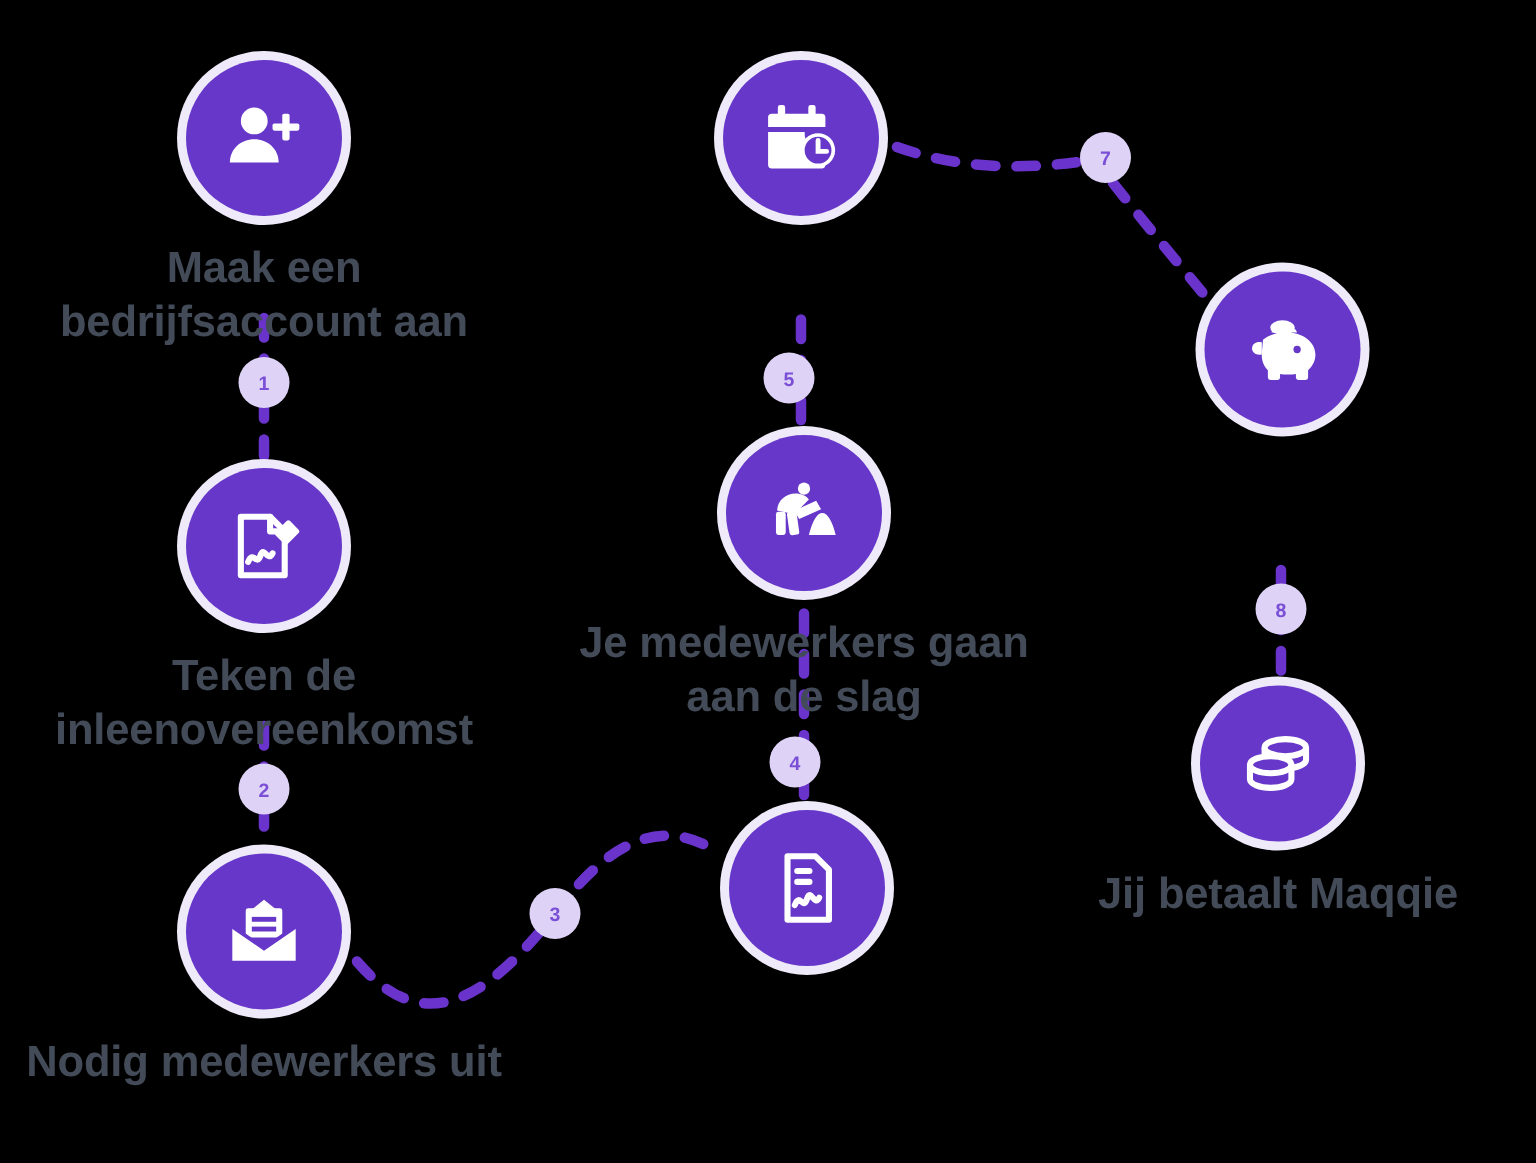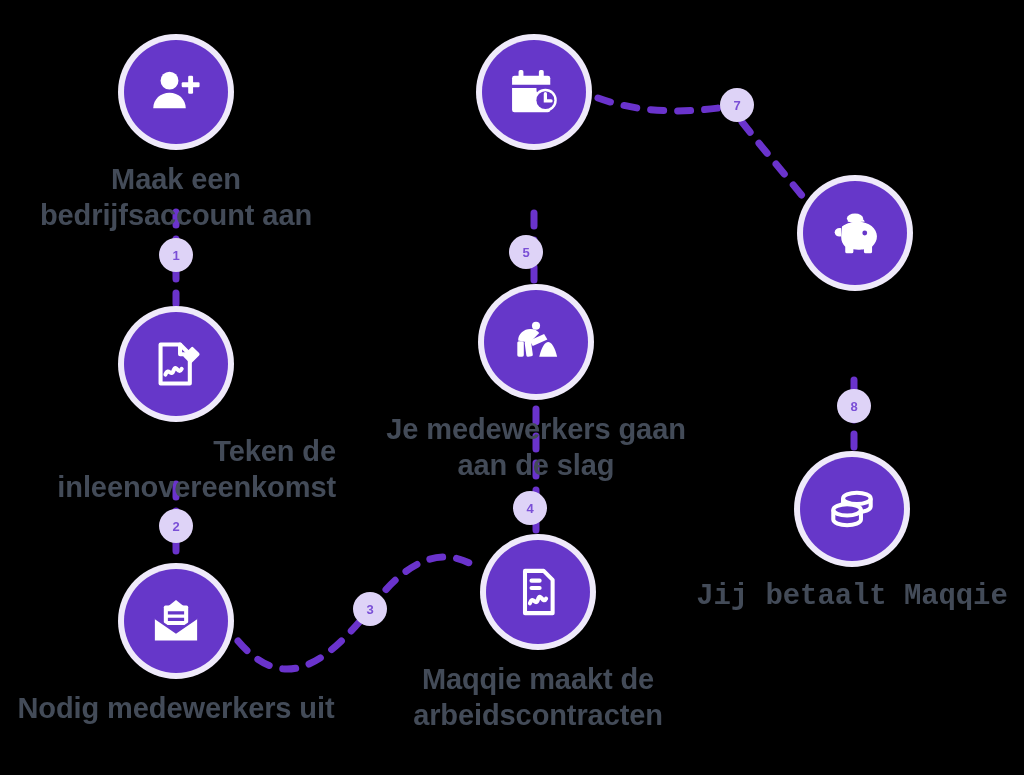--- a/index.html
+++ b/index.html
@@ -99,21 +99,21 @@
               <circle cx="24" cy="18" r="11"></circle>
               <path d="M4 52c0-11 9-19 20-19s20 8 20 19z"></path>
               <rect x="47" y="12" width="6" height="22" rx="1.5"></rect>
               <rect x="39" y="20" width="22" height="6" rx="1.5"></rect>
             </svg>
           </span>
         </div>
         <div class="caption">Maak een
 bedrijfsaccount aan</div>
       </div>
-      <div class="step" style="left: 176px; top: 312px; text-align: right;">
+      <div class="step" style="left: 176px; top: 312px;">
         <div class="node">
           <span>
             <svg viewBox="0 0 64 64" fill="none" stroke="#fff" stroke-width="5" stroke-linejoin="round" stroke-linecap="round">
               <path d="M13 8h24l12 12v36H13z" fill="none"></path>
               <path d="M37 8v12h12"></path>
               <path d="M19 45c4-10 7 4 10-5s6 6 10-2"></path>
               <path d="M43 22l9-9 7 7-9 9z" fill="#fff" stroke="#fff" stroke-width="4"></path>
             </svg>
           </span>
         </div>
@@ -139,22 +139,20 @@
         <div class="node">
           <span>
             <svg viewBox="0 0 64 64" fill="none" stroke="#fff" stroke-width="5" stroke-linejoin="round" stroke-linecap="round">
               <path d="M16 6h23l11 11v41H16z"></path>
               <path d="M24 18h10"></path>
               <path d="M24 27h10"></path>
               <path d="M22 46c4-11 7 5 10-5s6 7 10-1"></path>
             </svg>
           </span>
         </div>
-        <div class="caption">Maqqie maakt de
-arbeidscontracten</div>
       </div>
       <div class="step" style="left: 536px; top: 290px;">
         <div class="node">
           <span>
             <svg viewBox="0 0 64 64" fill="#fff">
               <circle cx="32" cy="12" r="5"></circle>
               <path d="M10 30c0-8 7-14 15-14 5 0 9 2 11 5L24 33z"></path>
               <rect x="9" y="31" width="8" height="19" rx="2"></rect>
               <rect x="19" y="31" width="8" height="19" rx="2" transform="rotate(-8 23 40)"></rect>
               <path d="M24 30l18-8 4 7-18 8z"></path>
@@ -186,21 +184,21 @@
             <svg viewBox="0 0 64 64" fill="#fff">
               <path d="M24 14h14c2 0 4 1 5 2l1 2H23z"></path>
               <ellipse cx="32" cy="14" rx="10" ry="6"></ellipse>
               <path d="M16 24c6-5 14-6 20-6 13 0 23 8 23 18 0 5-2 9-6 13v6a2 2 0 01-2 2h-6a2 2 0 01-2-2v-3c-2 .4-4 .6-7 .6-2 0-4-.2-6-.6v3a2 2 0 01-2 2h-6a2 2 0 01-2-2v-6c-3-3-5-7-5-12 0-1 0-2 .1-3z"></path>
               <circle cx="44" cy="32" r="3" fill="#6637c9"></circle>
               <path d="M15 26c-4-1-8 1-8 5s4 6 8 5z"></path>
             </svg>
           </span>
         </div>
       </div>
-      <div class="step" style="left: 852px; top: 457px; font-family: Liberation Mono, monospace;">
+      <div class="step" style="left: 852px; top: 457px;">
         <div class="node">
           <span>
             <svg viewBox="0 0 64 64" fill="none" stroke="#fff" stroke-width="5">
               <ellipse cx="38" cy="19" rx="17" ry="7"></ellipse>
               <path d="M21 19v10c0 4 8 7 17 7s17-3 17-7V19"></path>
               <ellipse cx="26" cy="33" rx="17" ry="7" fill="#6637c9"></ellipse>
               <path d="M9 33v12c0 4 8 7 17 7s17-3 17-7V33"></path>
             </svg>
           </span>
         </div>

